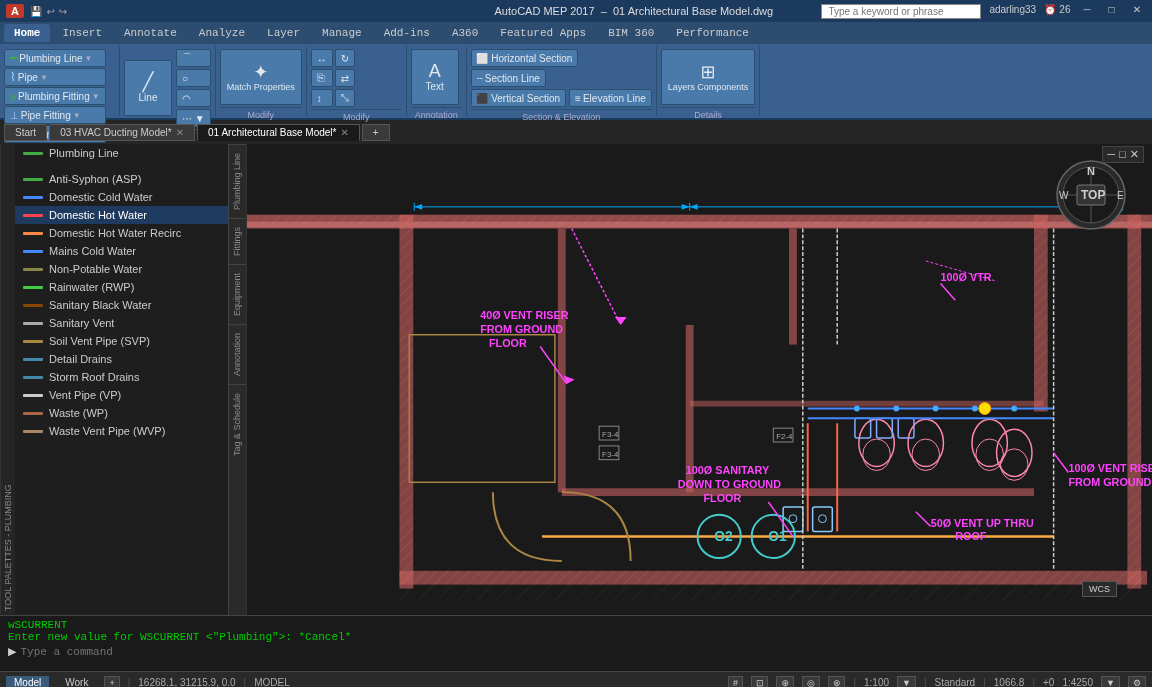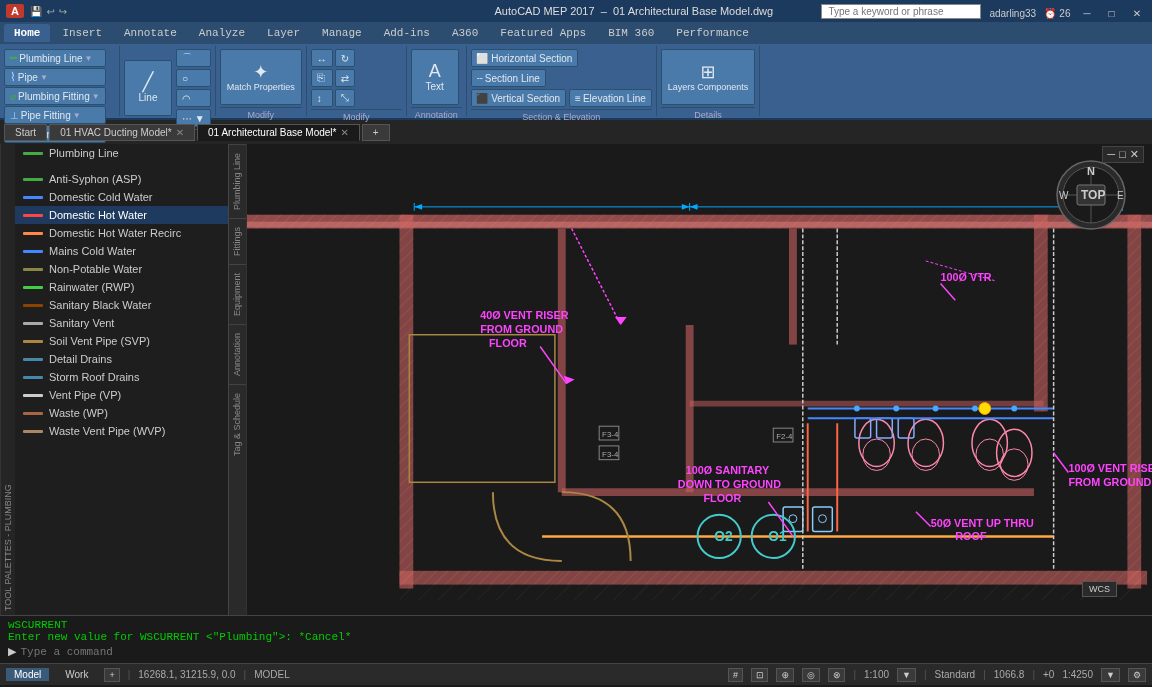--- a/index.html
+++ b/index.html
@@ -108,21 +108,21 @@
       border: 1px solid #555;
       color: #ccc;
       font-size: 9px;
       padding: 1px 4px;
       cursor: pointer;
     }
 
     
     #command-area {
       background: #1a1a1a;
-      height: 48px;
+      height: 56px;
       border-top: 1px solid #444;
       padding: 3px 8px;
     }
     #command-line {
       color: #00cc00;
       font-size: 11px;
       font-family: 'Courier New', monospace;
     }
     #command-input-area {
       display: flex;
@@ -171,21 +171,21 @@
     .app-logo {
       background: #c0392b;
       color: white;
       font-weight: bold;
       font-size: 11px;
       padding: 1px 5px;
       margin-right: 6px;
       border-radius: 2px;
     }
     .top-bar-full .spacer { flex: 1; }
-    .top-controls { display: flex; align-items: flex-end; gap: 8px; color: #ccc; font-size: 10px; }
+    .top-controls { display: flex; align-items: flex-start; gap: 8px; color: #ccc; font-size: 10px; }
     .win-btn { cursor: pointer; padding: 0 5px; color: #ccc; }
     .ribbon-row {
       background: #2d4d70;
       height: 22px;
       display: flex;
       align-items: center;
       padding: 0 4px;
       gap: 2px;
     }
     .ribbon-content {
@@ -422,21 +422,21 @@
     </div>
     <div class="rg-label">Details</div>
   </div>
 </div>
 
 <div id="doc-tabs">
   <div class="doc-tab">
     <span>Start</span>
   </div>
   <div class="doc-tab">
-    <span>01 HVAC Ducting Model*</span>
+    <span>03 HVAC Ducting Model*</span>
     <span class="doc-tab-close">✕</span>
   </div>
   <div class="doc-tab active">
     <span>01 Architectural Base Model*</span>
     <span class="doc-tab-close">✕</span>
   </div>
   <div class="doc-tab">
     <span>+</span>
   </div>
 </div>

